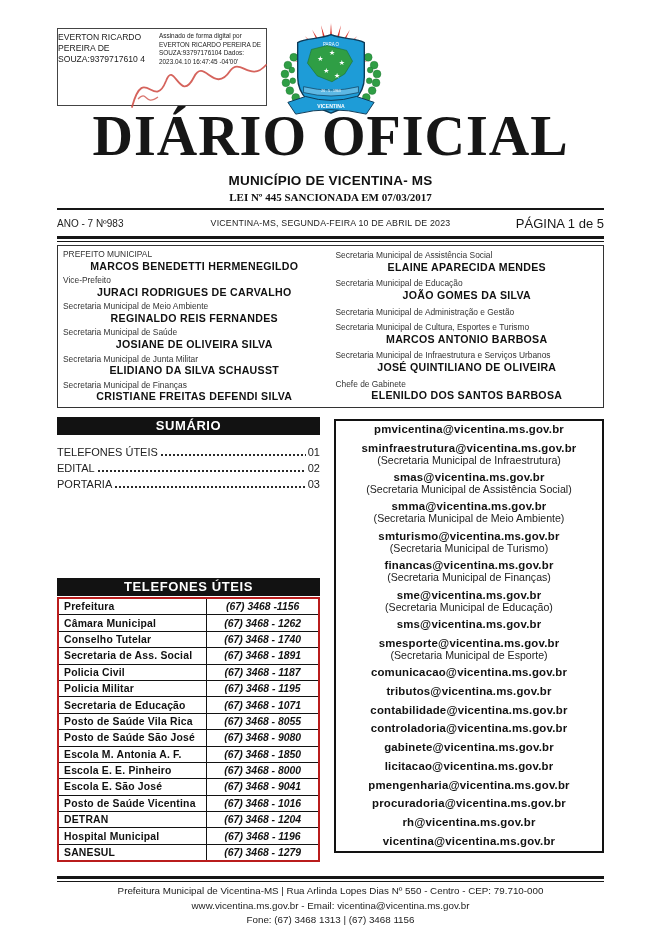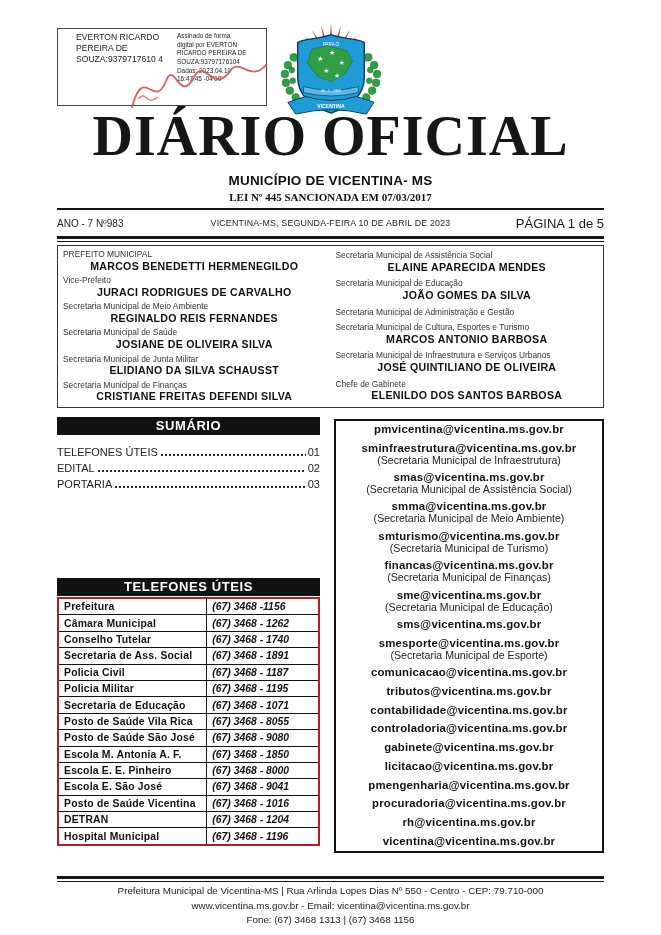--- a/index.html
+++ b/index.html
@@ -4,21 +4,21 @@
 <style>
   html,body{margin:0;padding:0;background:#e8e8e8;}
   .page{
     position:relative;width:661px;height:935px;background:#ffffff;
     margin:0 auto;overflow:hidden;color:#111;
     font-family:"Liberation Sans",sans-serif;
   }
   
   .sig-box{
     position:absolute;left:57px;top:28px;width:210px;height:78px;
-    border:1px solid #444;display:flex;gap:5px;padding:3px 18px;box-sizing:border-box;
+    border:1px solid #444;display:flex;gap:5px;padding:3px 0;box-sizing:border-box;
   }
   .sig-name{width:96px;font-size:8.6px;line-height:1.3;color:#222;}
   .sig-details{flex:1;font-size:6.4px;line-height:1.35;color:#222;}
   .sig-flourish{position:absolute;left:60px;top:20px;pointer-events:none;}
   
   .logo{position:absolute;left:272px;top:22px;width:118px;height:98px;}
   .gz-title{
     position:absolute;top:104px;left:0;width:100%;text-align:center;
     font-family:"Liberation Serif","DejaVu Serif",serif;font-weight:bold;
     font-size:56px;letter-spacing:1px;color:#161616;white-space:nowrap;
@@ -54,21 +54,21 @@
   .summary-label{white-space:nowrap;}
   .summary-dots{flex:1;margin:0 2px;height:11px;
     background-image:radial-gradient(circle,#222 0.7px,transparent 0.9px);
     background-size:4px 4px;background-position:left bottom 1px;background-repeat:repeat-x;}
   .summary-page{white-space:nowrap;}
   
   .phones-block{position:absolute;top:578px;left:57px;width:263px;}
   .phones-table{width:100%;border-collapse:collapse;border:2px solid #b91c1c;margin-top:1px;}
   .phones-table td{border:1px solid #121212;height:15.4px;padding:0 5px;vertical-align:middle;}
   .phone-name{font-size:10.4px;font-weight:bold;width:57%;letter-spacing:0.2px;}
-  .phone-number{font-size:10.4px;font-weight:bold;font-style:italic;text-align:left;}
+  .phone-number{font-size:10.4px;font-weight:bold;font-style:italic;text-align:center;}
   
   .emails-block{position:absolute;top:417px;left:334px;width:270px;}
   .emails-box{border:2px solid #121212;margin-top:2px;height:434px;box-sizing:border-box;
     display:flex;flex-direction:column;justify-content:space-between;
     text-align:center;padding:3px 15px;}
   .email-address{font-size:11.4px;font-weight:bold;letter-spacing:0.2px;line-height:1.05;}
   .email-note{font-size:10.6px;color:#222;line-height:1.0;}
   
   .rule-d{position:absolute;top:876px;left:57px;width:547px;height:2.5px;background:#161616;}
   .rule-e{position:absolute;top:881px;left:57px;width:547px;height:1px;background:#161616;}
@@ -315,20 +315,24 @@
           <tr>
             <td class="phone-name">DETRAN</td>
             <td class="phone-number">(67) 3468 - 1204</td>
           </tr>
 
           <tr>
             <td class="phone-name">Hospital Municipal</td>
             <td class="phone-number">(67) 3468 - 1196</td>
           </tr>
 
+          <tr>
+            <td class="phone-name">SANESUL</td>
+            <td class="phone-number">(67) 3468 - 1279</td>
+          </tr>
         </tbody>
     </table>
   </div>
 
   <div class="emails-block">
     <div class="emails-box">
 
         <div>
           <div class="email-address">pmvicentina@vicentina.ms.gov.br</div>
 

